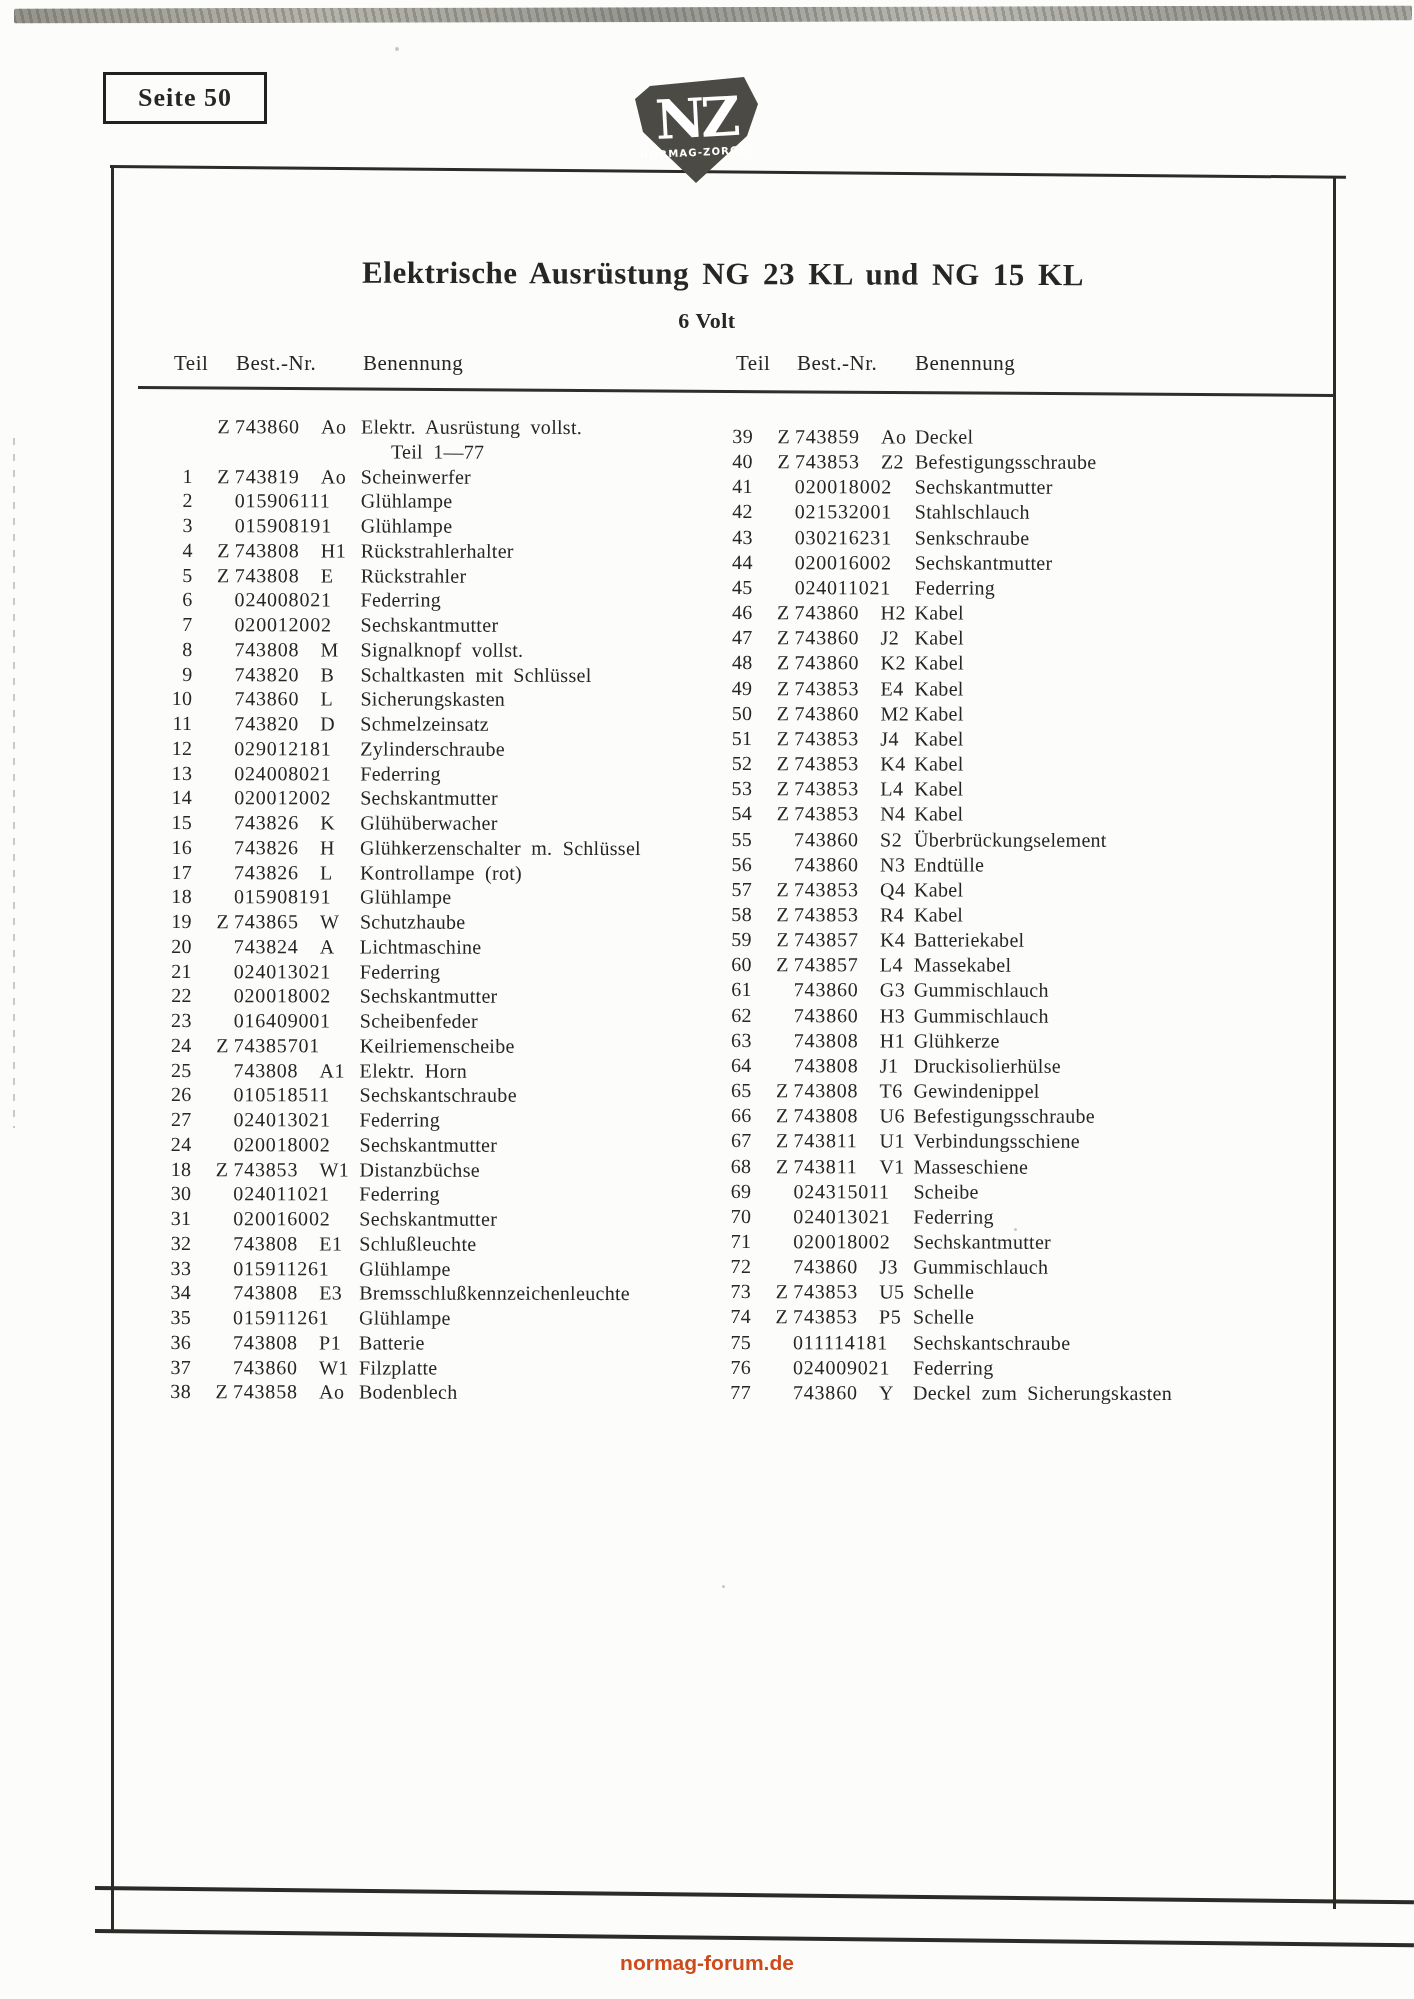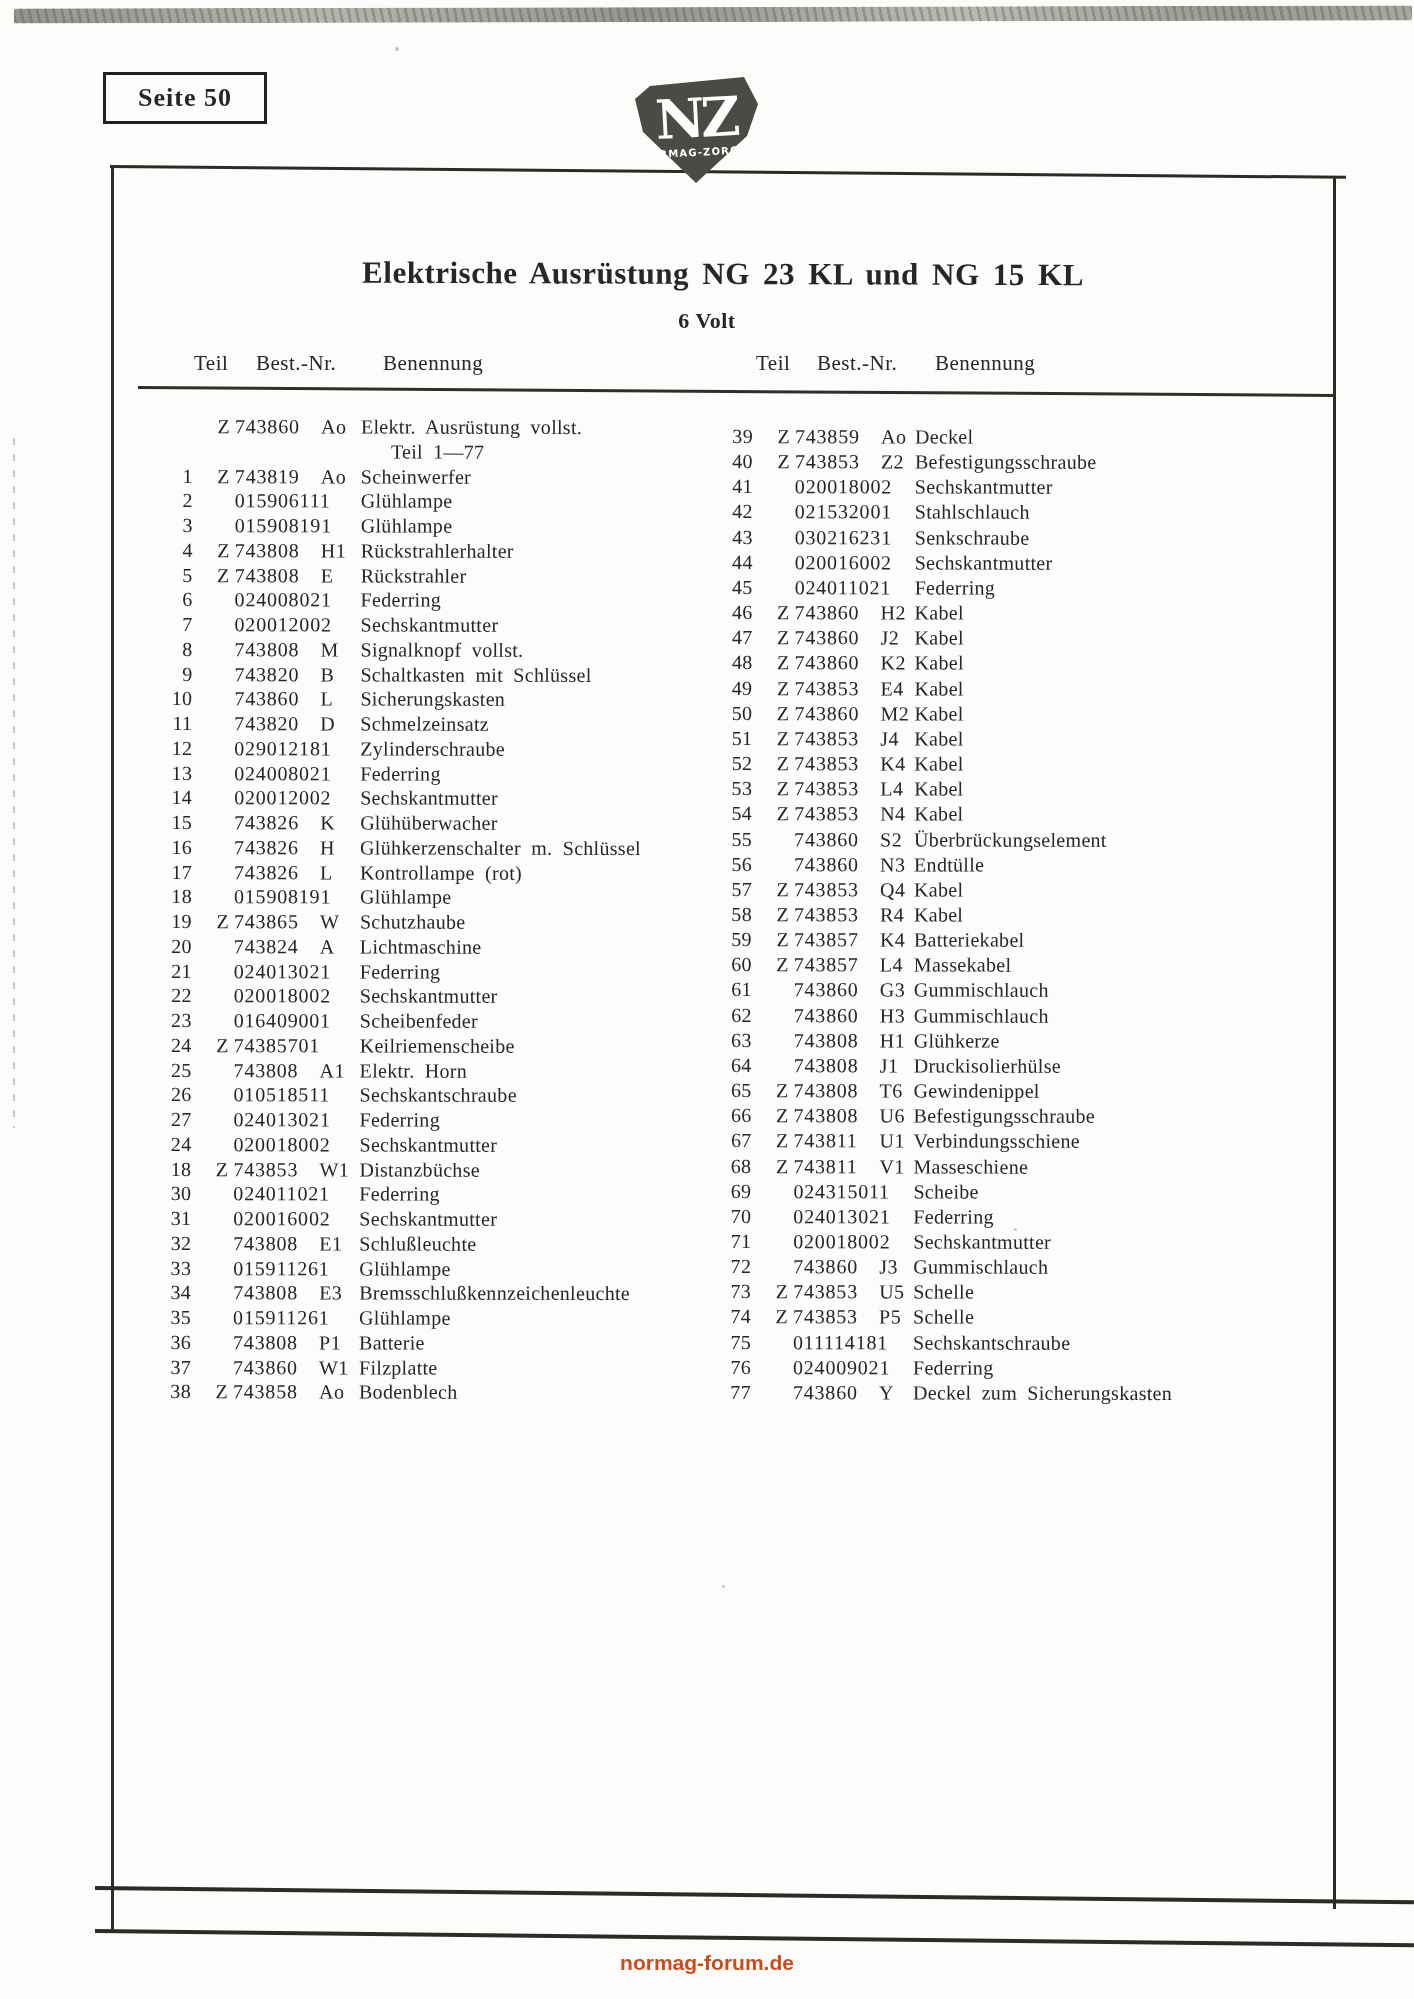--- a/index.html
+++ b/index.html
@@ -49,21 +49,21 @@
   .title{
     position:absolute; left:112px; top:256px; width:1222px; text-align:center;
     font-size:31px; font-weight:bold; letter-spacing:.5px; word-spacing:5px;
     transform:rotate(0.2deg);
   }
   .subtitle{
     position:absolute; left:112px; top:308px; width:1190px; text-align:center;
     font-size:22px; font-weight:bold; letter-spacing:.5px;
   }
   .thead{position:absolute; left:0; top:351px; width:1414px; height:30px; font-size:21px; letter-spacing:.5px;}
-  .thead .h{position:absolute; white-space:nowrap;margin-left:20px;}
+  .thead .h{position:absolute; white-space:nowrap;}
   .h-teil-l{left:174px;}  .h-nr-l{left:236px;}  .h-ben-l{left:363px;}
   .h-teil-r{left:736px;}  .h-nr-r{left:797px;}  .h-ben-r{left:915px;}
   
   .tcol{position:absolute; font-size:20px; letter-spacing:.3px;}
   #col-left{left:137px; top:414px; width:556px; --lh:24.75px; transform:rotate(0.12deg); transform-origin:left top;}
   #col-right{left:697px; top:424px; width:650px; --lh:25.15px; transform:rotate(0.12deg); transform-origin:left top;}
   .trow{display:flex; align-items:flex-start; line-height:var(--lh); min-height:var(--lh);}
   .c-teil{width:56px; text-align:right; flex:none;}
   .c-z{width:42px; text-align:right; padding-right:5px; flex:none; box-sizing:border-box;}
   .c-nr{width:86px; flex:none; letter-spacing:.8px; white-space:nowrap;}

